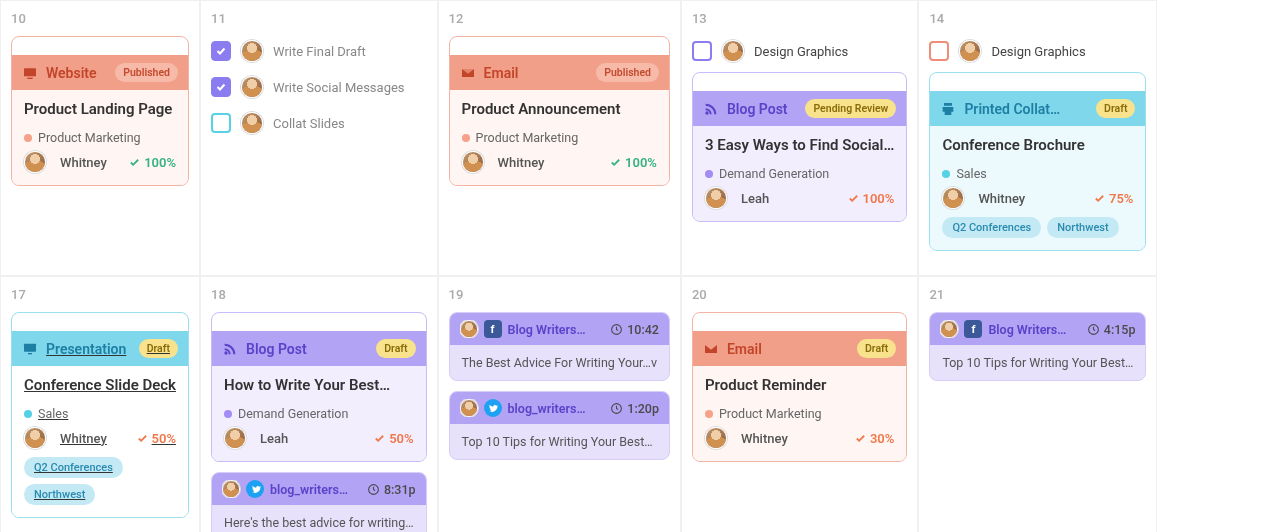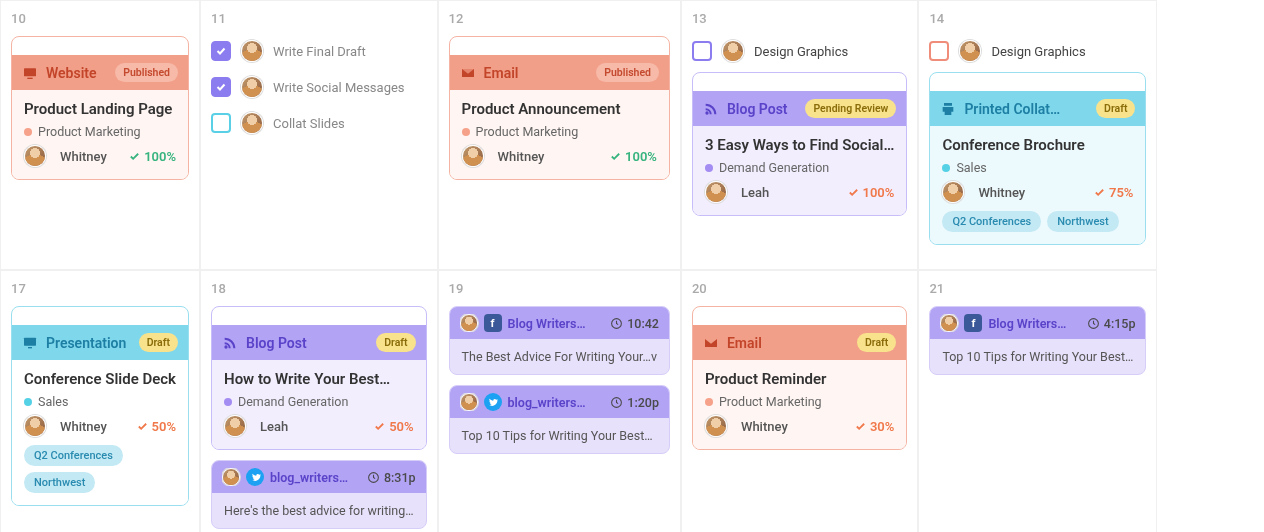--- a/index.html
+++ b/index.html
@@ -75,21 +75,21 @@
   }
   .card-hd {
     display:flex; align-items:center; justify-content:space-between;
     padding: 8px 10px;
     font-weight:600;
     margin-top:18px;
   }
   .card-hd .left { display:flex; align-items:center; gap:8px; font-size:14px;}
   .card-bd { padding:10px 12px 12px 12px; background:#fff;}
   .card-title { font-weight:600; font-size:15px; color:#333; margin-bottom:6px; white-space:nowrap; overflow:hidden; text-overflow:ellipsis;}
-  .meta-row { display:flex; align-items:center; gap:6px; font-size:12.5px; color:#666; margin-bottom:6px;}
+  .meta-row { display:flex; align-items:center; gap:6px; font-size:12.5px; color:#666; margin-bottom:6px;margin-top:12px;}
   .dot { width:8px;height:8px;border-radius:50%; flex-shrink:0;}
   .dot.orange{background:#f6a18a;}
   .dot.purple{background:#a38cf2;}
   .dot.teal  {background:#55d1e6;}
   .assignee-row{display:flex;align-items:center;justify-content:space-between;}
   .assignee-row .who{display:flex;align-items:center;gap:14px;font-size:13px;color:#555;font-weight:500;}
   .pct{display:flex;align-items:center;gap:4px;font-size:13px;font-weight:600;}
   .pct.green{color:#36b37e;}
   .pct.orange{color:#f0784a;}
   .pct svg{width:11px;height:11px;}
@@ -111,21 +111,21 @@
   .card.website  .card-bd{ background:#fff5f2;}
   .card.email    { border-color:#f5b4a3; }
   .card.email    .card-hd{ background:#f29f89; color:#c2452a;}
   .card.email    .card-bd{ background:#fff5f2;}
   .card.blog     { border-color:#c7bdf8; }
   .card.blog     .card-hd{ background:#b2a3f5; color:#5a43c9;}
   .card.blog     .card-bd{ background:#f2eefe;}
   .card.printed  { border-color:#9adff0; }
   .card.printed  .card-hd{ background:#7fd7ec; color:#1d7fa3;}
   .card.printed  .card-bd{ background:#ecf9fd;}
-  .card.presentation{ border-color:#9adff0;}
+  .card.presentation{ border-color:#9adff0;text-decoration:underline;}
   .card.presentation .card-hd{background:#7fd7ec;color:#1d7fa3;}
   .card.presentation .card-bd{background:#fff;}
 
   
   .social{
     border-radius:8px; margin-bottom:10px; overflow:hidden;
     background:#e8e1fb;
     border:1px solid #d7cdf9;
   }
   .social-hd{

